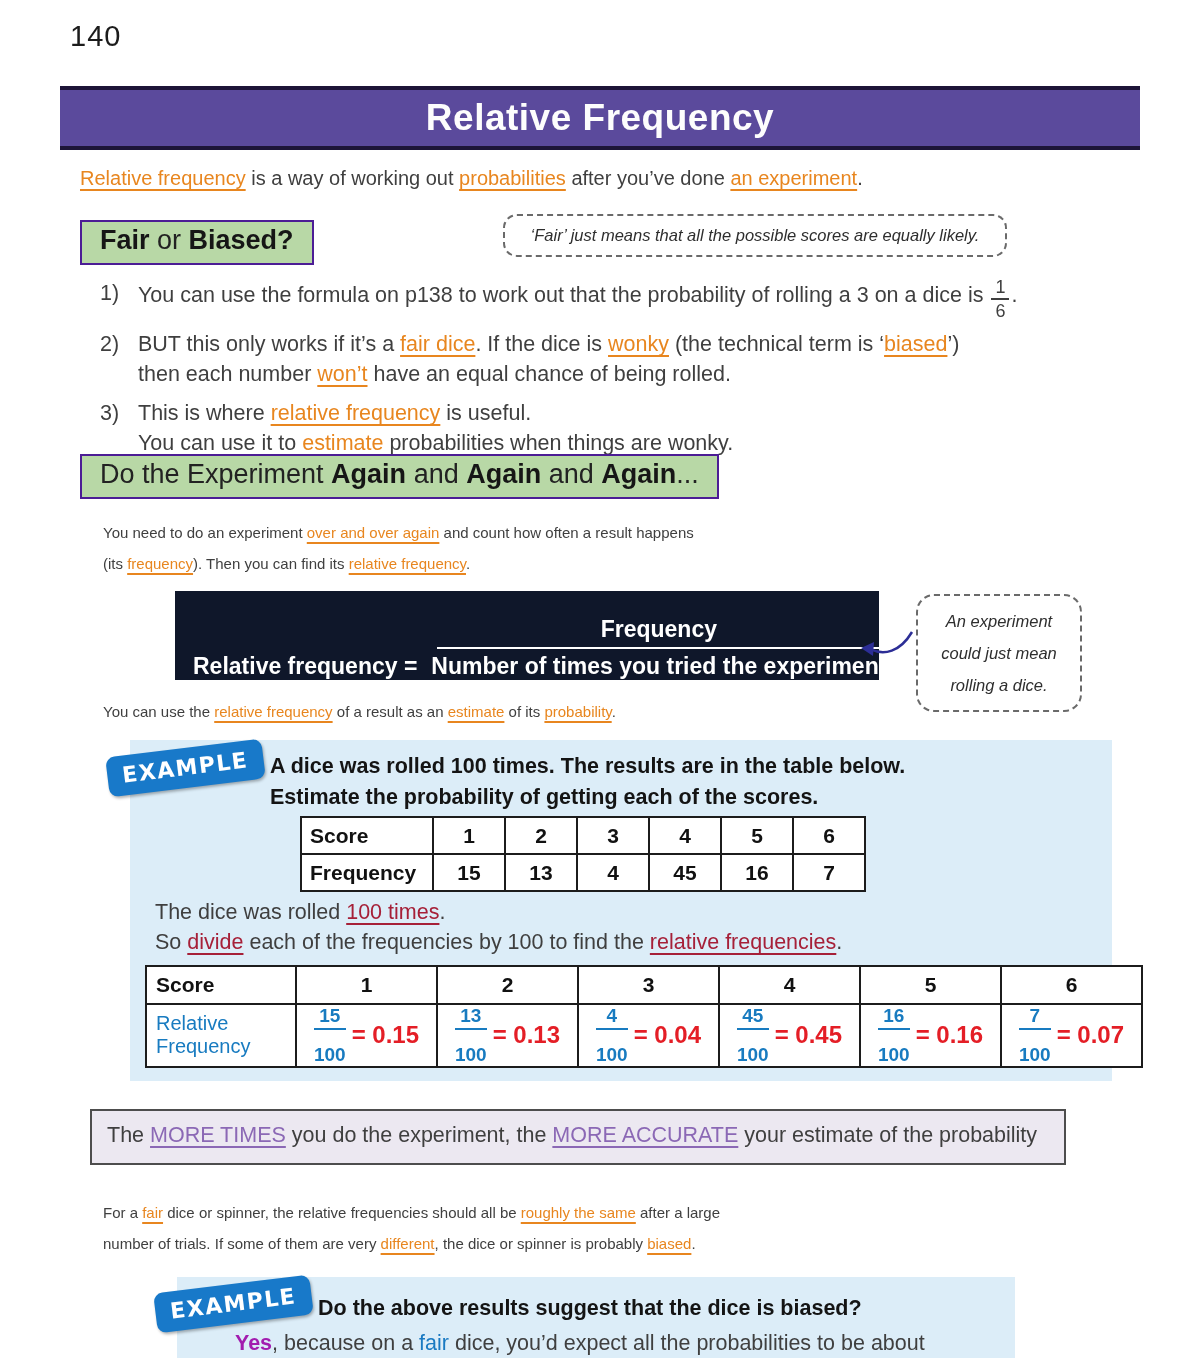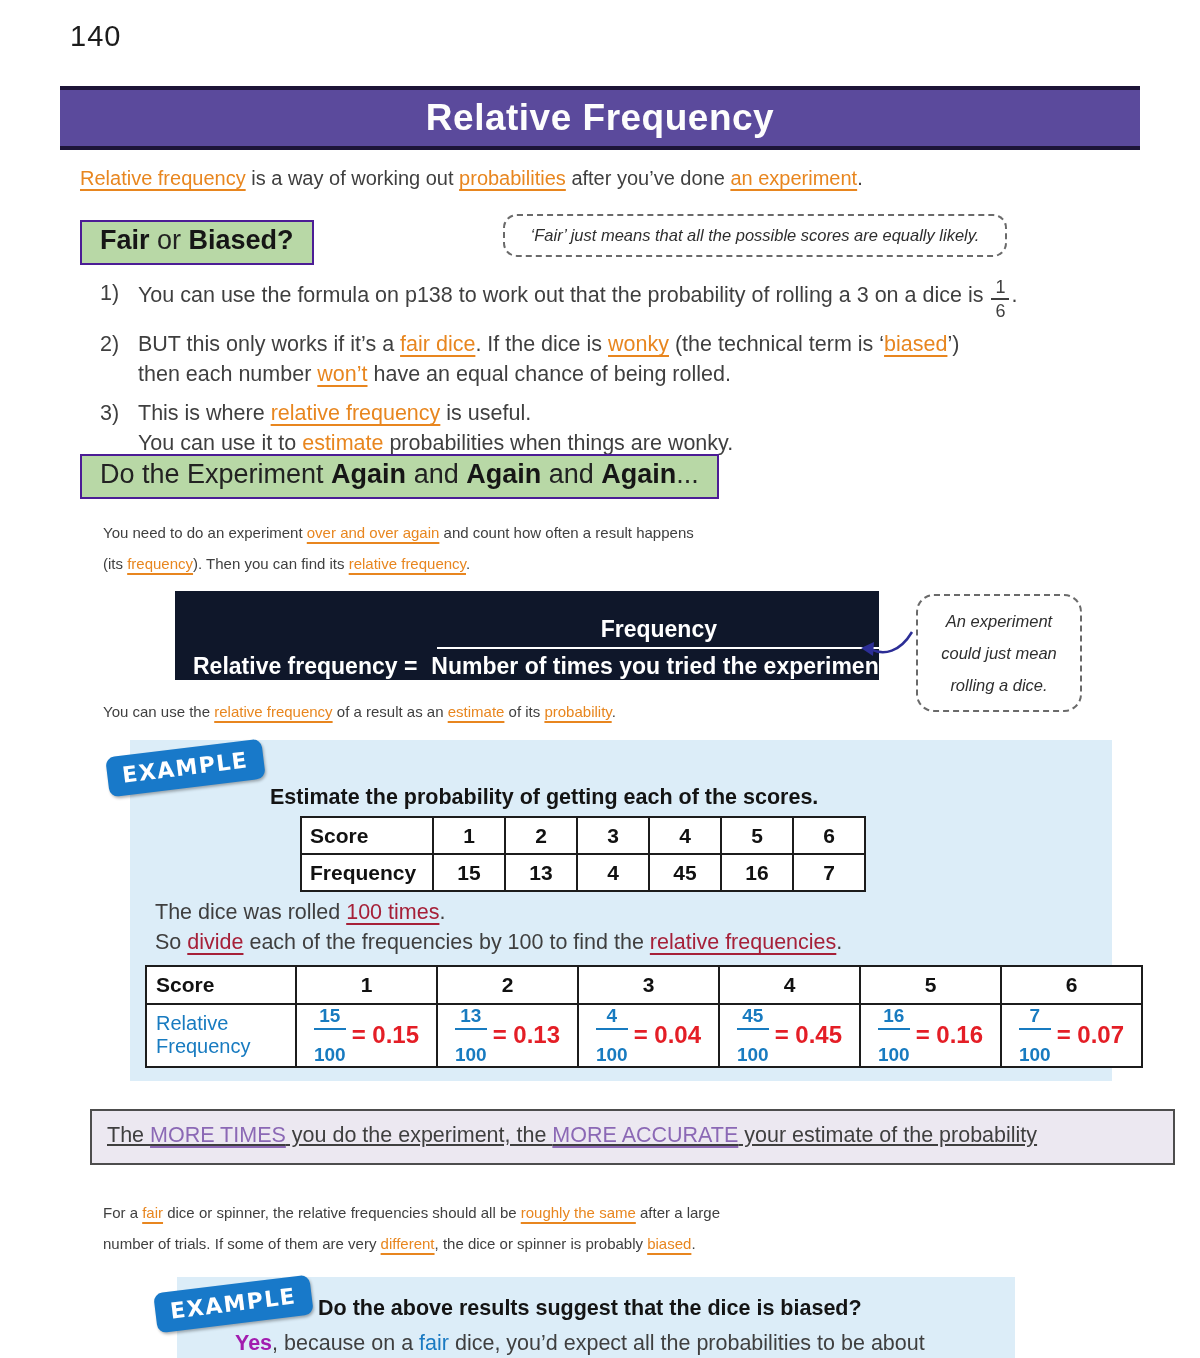--- a/index.html
+++ b/index.html
@@ -73,22 +73,22 @@
   .t2 .hlbl{width:130px;text-align:left;padding:0 9px;font-weight:bold;color:#111;font-size:21px;height:36px;}
   .t2 .hval{width:137px;text-align:center;font-weight:bold;color:#111;font-size:21px;}
   .t2 .rlbl{color:#187bc0;font-size:20px;line-height:23px;padding:0 9px;height:58px;}
   .t2 .cell{text-align:center;height:58px;white-space:nowrap;}
   .sfrac{display:inline-block;text-align:center;color:#187bc0;font-weight:bold;font-size:19px;
          line-height:1.05;vertical-align:middle;}
   .sfrac .sn{display:block;border-bottom:2px solid #187bc0;padding:0 4px 2px;}
   .sfrac .sd{display:block;padding-top:15px;}
   .res{color:#e41e26;font-weight:bold;font-size:24px;margin-left:6px;vertical-align:middle;margin-top:24px;}
 
-  .lav{position:absolute;left:90px;top:1109px;width:1085px;box-sizing:border-box;background:#ece8f1;
-       border:2.5px solid #4d4d4d;padding:9px 15px 12px;font-size:21.5px;line-height:31px;text-decoration:underline;}
+  .lav{position:absolute;left:90px;top:1109px;width:976px;box-sizing:border-box;background:#ece8f1;
+       border:2.5px solid #4d4d4d;padding:9px 15px 12px;font-size:21.5px;line-height:31px;}
 
   
   .seg-p{}
   .seg-b{font-weight:bold;}
   .seg-o{color:#e8861f;text-decoration:underline;text-underline-offset:4px;text-decoration-thickness:1.5px;}
   .seg-m{color:#a62038;text-decoration:underline;text-underline-offset:4px;text-decoration-thickness:1.5px;}
   .seg-u{color:#8b68b5;text-decoration:underline;text-underline-offset:4px;text-decoration-thickness:1.5px;}
   .seg-rb{color:#a21caf;font-weight:bold;margin-top:44px;}
   .seg-bl{color:#1a7ac2;}
   .frac{display:inline-block;text-align:center;line-height:1;font-size:18px;vertical-align:-0.85em;margin:0 2px;}
@@ -156,21 +156,21 @@
   </svg>
 
   <div class="hand note2">An experiment could just mean rolling a dice.</div>
 
   <div class="para p2 line"><span class="seg-p">You can use the </span><span class="seg-o">relative frequency</span><span class="seg-p"> of a result as an </span><span class="seg-o">estimate</span><span class="seg-p"> of its </span><span class="seg-o">probability</span><span class="seg-p">.</span></div>
 
   <div class="exbox ex1"></div>
   <div class="badge badge1">EXAMPLE</div>
 
   <div class="exprompt">
-    <br>
+    <span class="line">A dice was rolled 100 times.  The results are in the table below.</span><br>
     <span class="line">Estimate the probability of getting each of the scores.</span>
   </div>
 
   <table class="t1">
     <tbody>
       <tr>
         <td class="lbl">Score</td>
         <td class="val">1</td>
         <td class="val">2</td>
         <td class="val">3</td>

